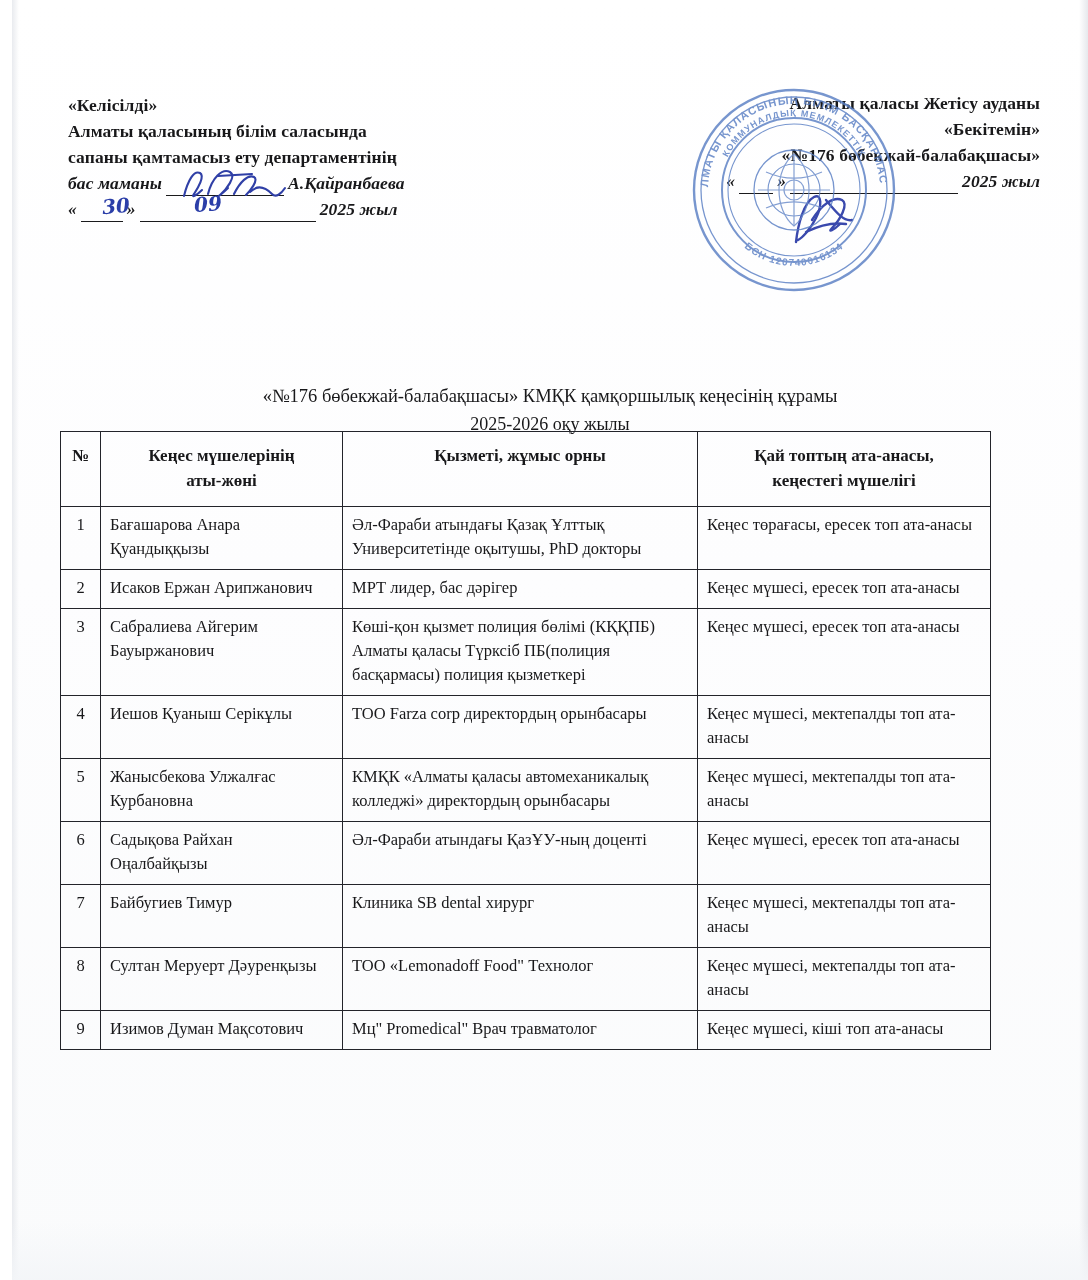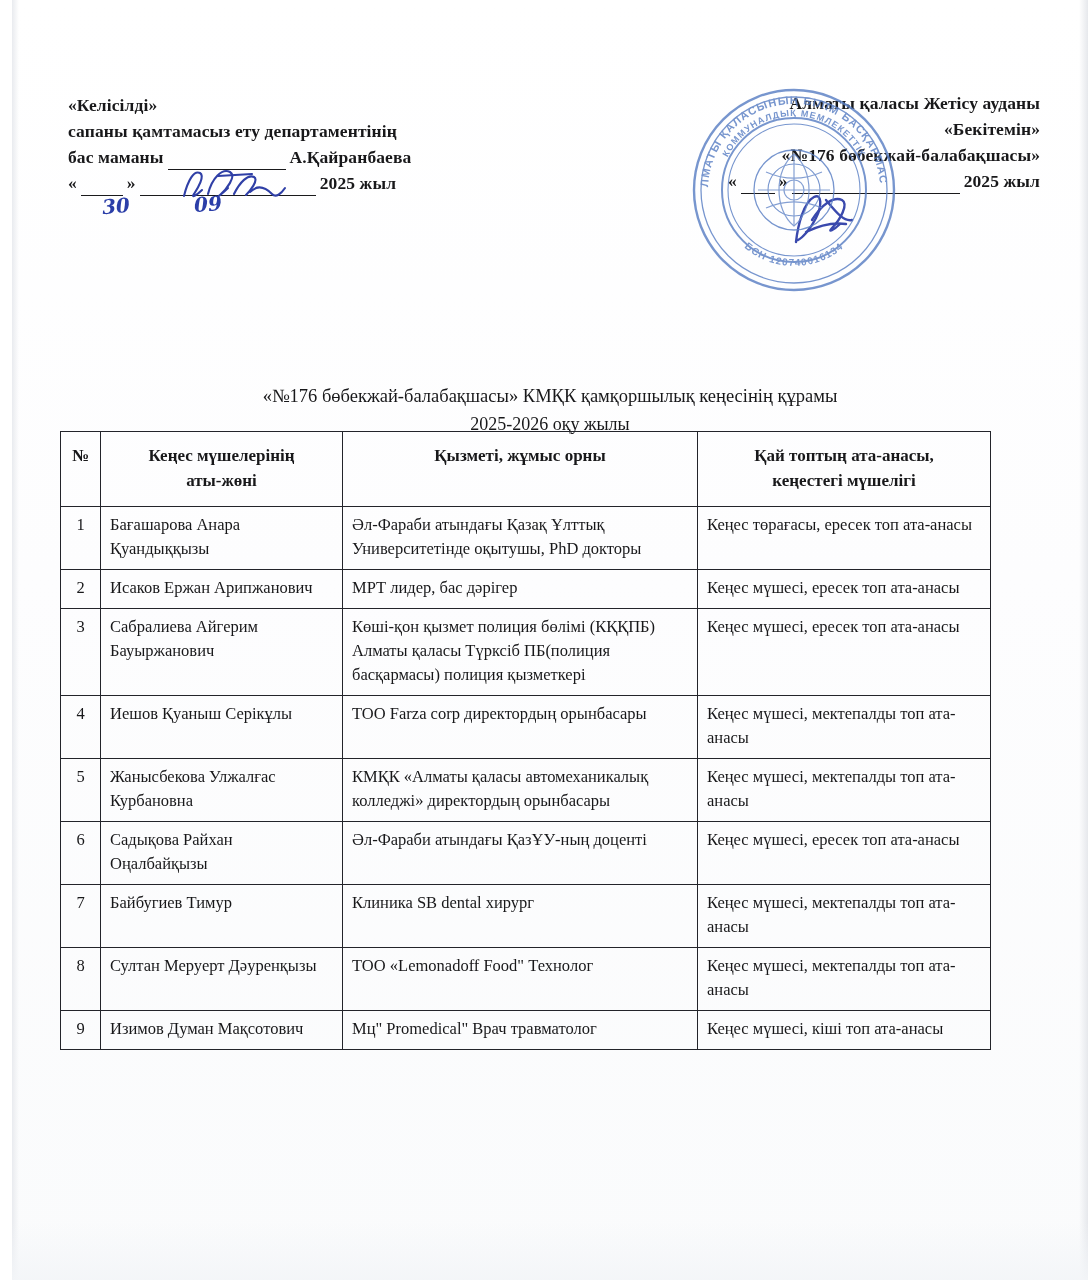--- a/index.html
+++ b/index.html
@@ -59,20 +59,21 @@
     font-weight:bold;
     font-size:17.5px;
     line-height:26px;
     letter-spacing:.1px;
   }
   .sig-line-wrap{
     display:flex;
     align-items:flex-end;
     gap:4px;
     white-space:nowrap;
+    font-style:italic;
   }
   .hdr-right .sig-line-wrap{ justify-content:flex-end; }
 
   .rule{
     display:inline-block;
     border-bottom:1.6px solid #1a1a1c;
     height:17px;
     vertical-align:bottom;
   }
   .rule.w-sig{ width:118px; }
@@ -158,20 +159,21 @@
 </style>
 </head>
 <body>
 
 <div class="page">
   <div class="scan-edge-l"></div>
   <div class="scan-edge-r"></div>
 
   <div class="hdr-left">
     <div>«Келісілді»</div>
+    <div>Алматы қаласының білім саласында</div>
     <div>сапаны қамтамасыз ету департаментінің</div>
     <div class="sig-line-wrap">
       <span>бас маманы</span>
       <span class="rule w-sig"></span>
       <span>А.Қайранбаева</span>
     </div>
     <div class="sig-line-wrap">
       <span>«</span>
       <span class="rule w-day"></span>
       <span>»</span>

